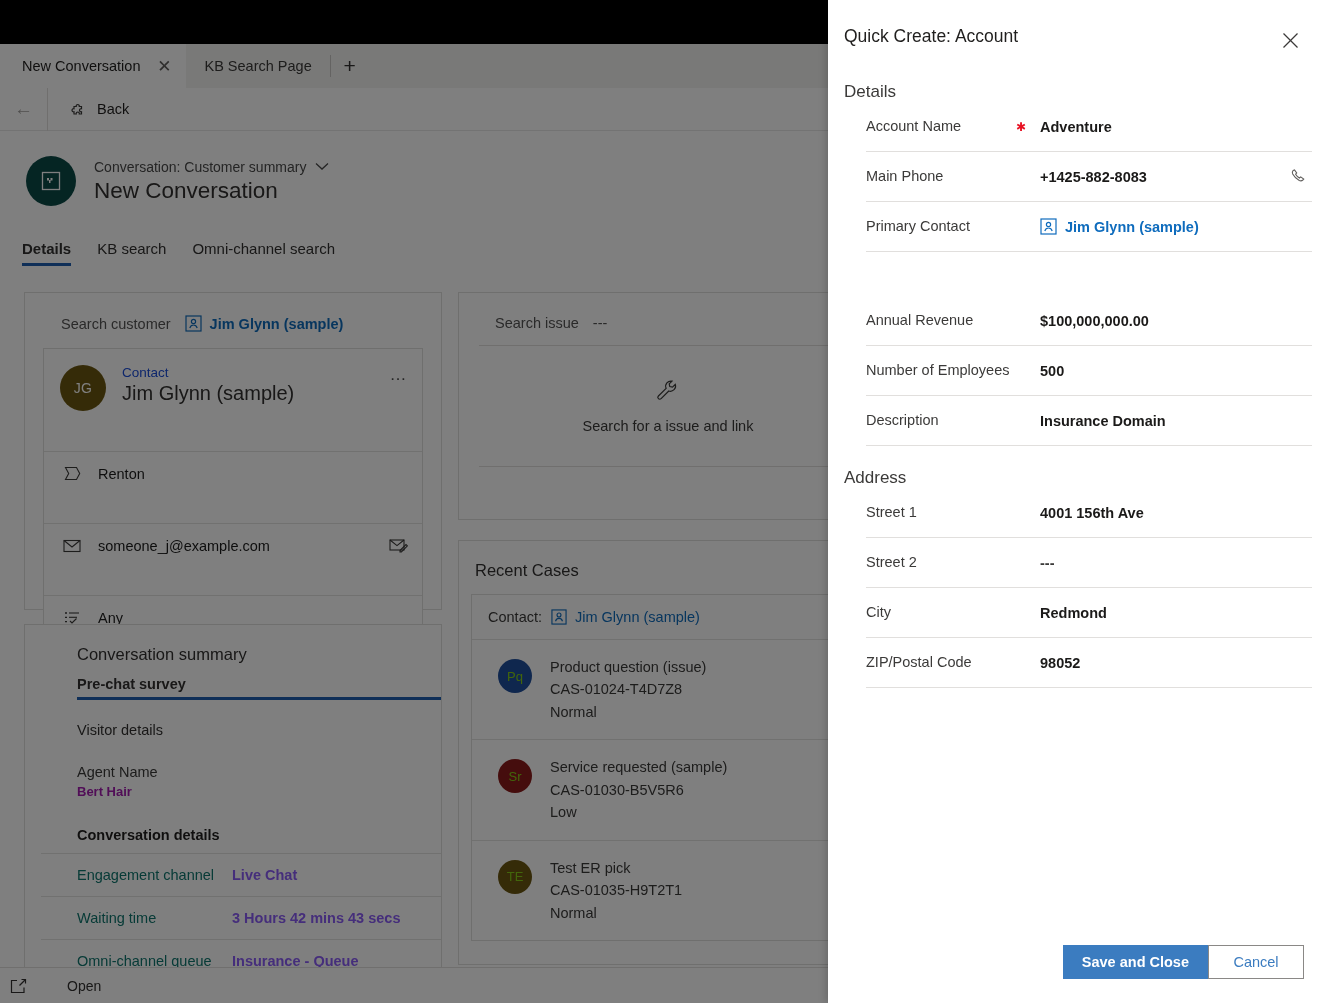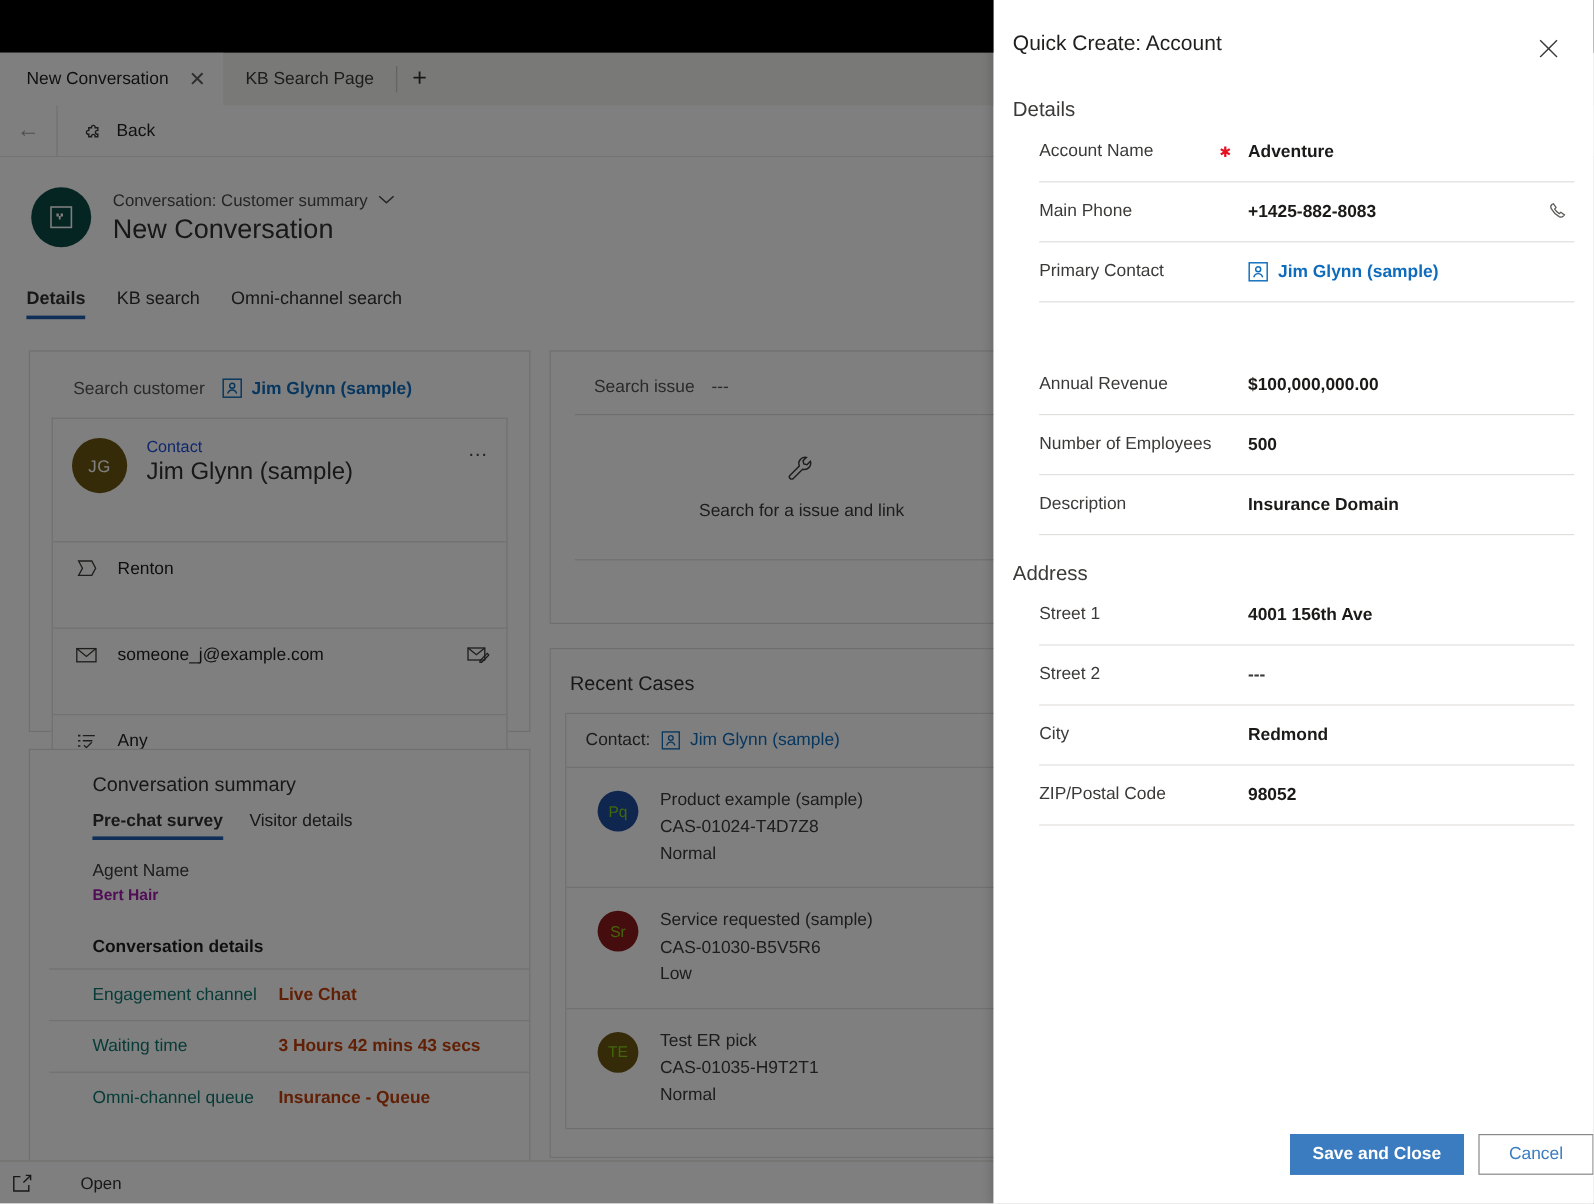--- a/index.html
+++ b/index.html
@@ -153,35 +153,35 @@
     padding: 16px 16px 16px 26px; border-top: 1px solid #e3e2e1;
   }
   .case-av {
     width: 34px; height: 34px; border-radius: 50%; color: #84cc16;
     display: flex; align-items: center; justify-content: center;
     font-size: 13px; flex: none; margin-top: 3px;
   }
   .case-t { font-size: 14.5px; color: #3b3a39; line-height: 1.55; }
   .case-s { font-size: 14.5px; color: #3b3a39; line-height: 1.55; }
 
-  .subtabs { display: flex; gap: 22px; padding: 12px 0 0 36px; font-size: 14.5px; }
+  .subtabs { display: flex; gap: 22px; padding: 12px 0 0 36px; font-size: 14.5px; flex-direction: column; }
   .subtab { padding-bottom: 8px; color: #323130; position: relative; }
   .subtab.sel { font-weight: bold; }
   .subtab.sel::after {
     content: ""; position: absolute; left: 0; right: 0; bottom: 0; height: 3px; background: #1f5fb0;
   }
   .sum-lbl { font-size: 14.5px; color: #3b3a39; padding: 18px 0 0 36px; }
   .sum-val { font-size: 13px; color: #a21caf; padding: 4px 0 0 36px; font-weight: bold; }
   .sum-sec { font-size: 14.5px; color: #201f1e; font-weight: bold; padding: 28px 0 10px 36px; }
   .sum-row {
     display: flex; padding: 13px 20px 13px 36px; border-top: 1px solid #e3e2e1;
     font-size: 14.5px; align-items: center;
   }
   .sum-row .k { color: #0f766e; width: 155px; }
-  .sum-row .v { color: #c2410c; font-weight: bold; }
+  .sum-row .v { color: #8b5cf6; font-weight: bold; }
 
   
   .statusbar {
     position: absolute; left: 0; bottom: 0; width: 828px; height: 36px;
     background: #ffffff; border-top: 1px solid #e1dfdd;
     display: flex; align-items: center; gap: 40px; padding-left: 10px;
     font-size: 14px; color: #323130;
   }
 
   
@@ -218,21 +218,21 @@
   .fld .f-val { font-size: 14.5px; color: #1b1a19; font-weight: bold; flex: 1; }
   .fld .f-val.plain { font-weight: bold; color: #3b3a39; }
   .fld .f-tail { color: #605e5c; width: 26px; display: flex; justify-content: center; }
   .fld .f-link { display: flex; align-items: center; gap: 8px; }
 
   .spacer-fld { margin: 0 16px 0 38px; height: 44px; border-bottom: none; }
 
   .panel-foot {
     position: absolute; left: 0; bottom: 0; width: 500px; height: 82px;
     display: flex; align-items: center; justify-content: flex-end;
-    gap: 12px; 
+    padding-right: 24px;
   }
   .btn {
     height: 34px; min-width: 96px; padding: 0 18px;
     font-size: 14.5px; font-family: inherit;
     display: flex; align-items: center; justify-content: center;
   }
   .btn-primary { background: #3b7cc0; color: #ffffff; border: 1px solid #3b7cc0; font-weight: bold; }
   .btn-secondary { background: #ffffff; color: #3b7cc0; border: 1px solid #8a8886; }
 
   svg { display: block; }
@@ -407,21 +407,21 @@
                 <path d="M4.8 13c.6-2 2-3 3.7-3s3.1 1 3.7 3" fill="none" stroke="#0f6cbd" stroke-width="1.2"></path>
               </svg>
             </span>
             <span class="linkblue" style="font-weight:normal">Jim Glynn (sample)</span>
           </span>
         </div>
 
         <div class="case-row">
           <div class="case-av" style="background:#1f4e9c">Pq</div>
           <div>
-            <div class="case-t">Product example (sample)</div>
+            <div class="case-t">Product question (issue)</div>
             <div class="case-s">CAS-01024-T4D7Z8</div>
             <div class="case-s">Normal</div>
           </div>
         </div>
 
         <div class="case-row">
           <div class="case-av" style="background:#8b1a1a">Sr</div>
           <div>
             <div class="case-t">Service requested (sample)</div>
             <div class="case-s">CAS-01030-B5V5R6</div>

